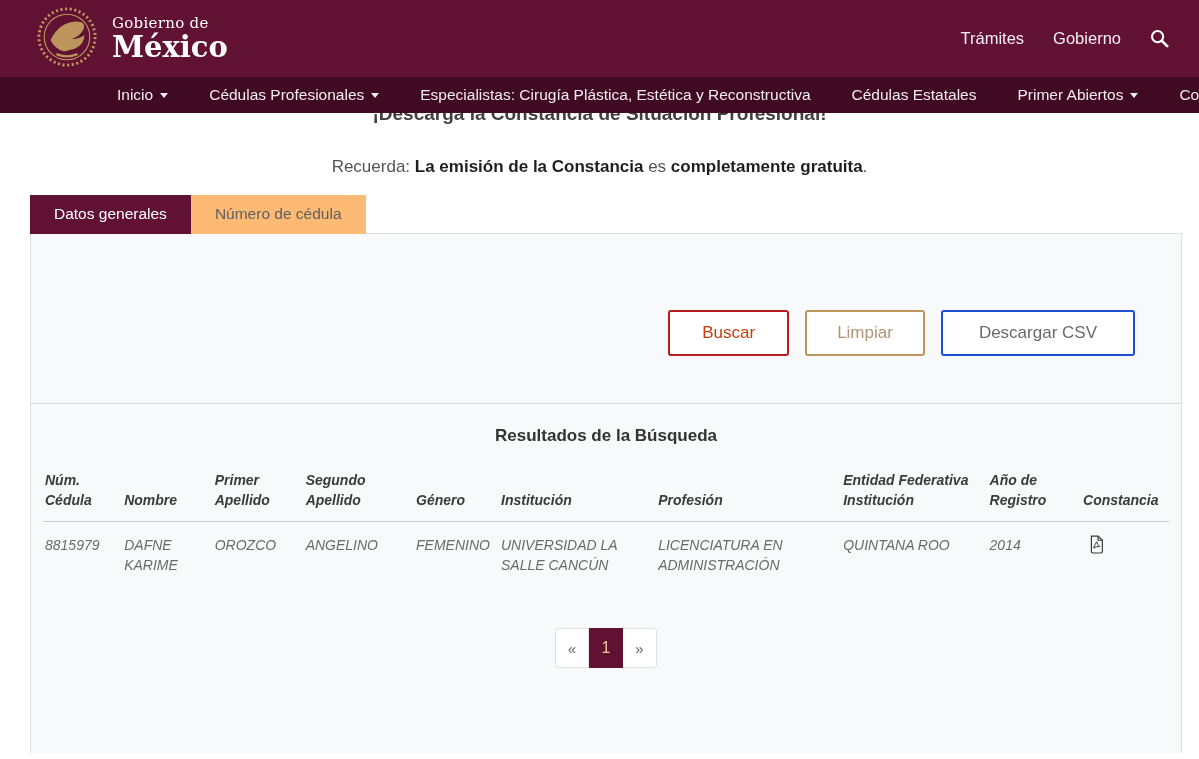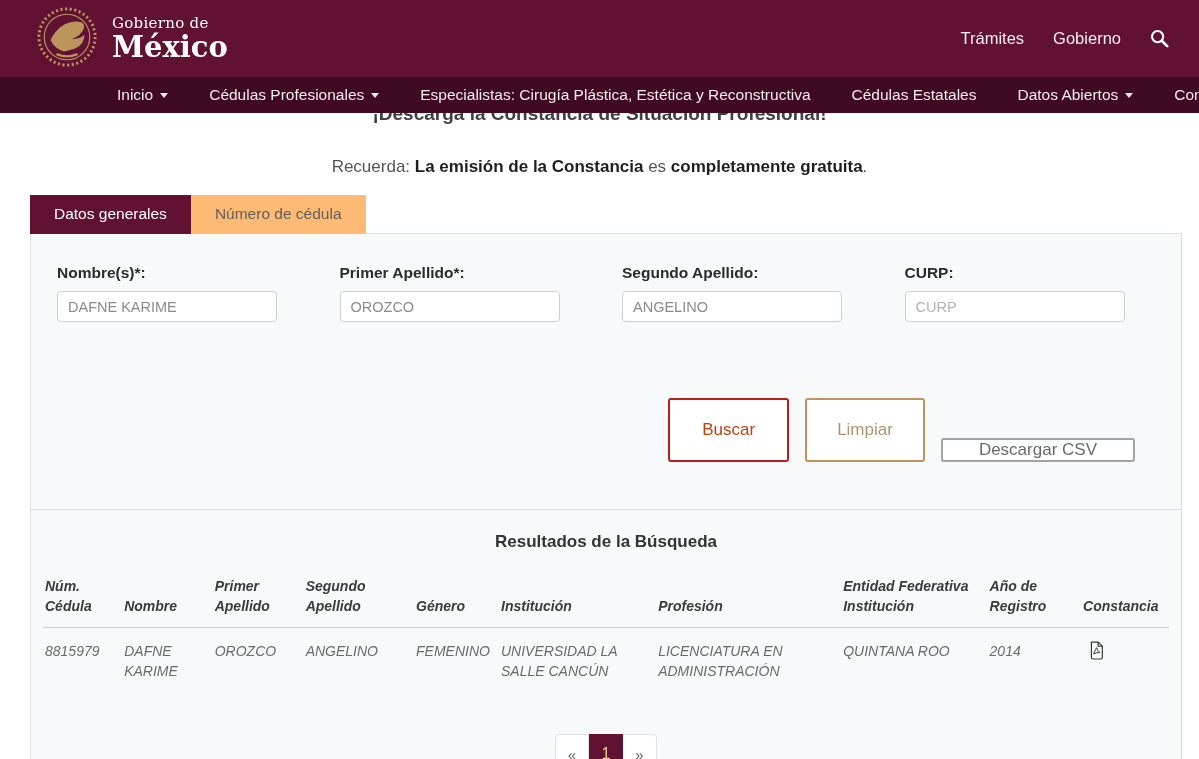--- a/index.html
+++ b/index.html
@@ -47,21 +47,21 @@
   .field input { width:88%; height:31px; border:1px solid #cfcfcf; border-radius:4px;
     background:#fff; padding:0 10px; font-size:14.5px; color:#8b8b8b;
     font-family:"Liberation Sans", sans-serif; }
   .field input::placeholder { color:#b3b3b3; }
 
   .btn-row { display:flex; justify-content:flex-end; gap:16px; margin:76px 46px 0 0; }
   .btn { background:#fff; font-size:17px; padding:11px 26px; border-radius:3px; cursor:pointer;
     font-family:"Liberation Sans", sans-serif; }
   .btn-primary { border:2px solid #b91c1c; color:#c2410c; padding:11px 32px; }
   .btn-gold { border:2px solid #bc955c; color:#b09570; padding:11px 30px; }
-  .btn-gray { border:2px solid #a3a3a3; color:#6a6a6a; padding:0 36px;margin-top:40px; }
+  .btn-gray { border:2px solid #1d4ed8; color:#6a6a6a; padding:11px 36px; }
 
   .divider { border:none; border-top:1px solid #d9d9d9; margin-top:47px; }
 
   .results-heading { text-align:center; font-size:17px; font-weight:bold; color:#333;
     margin-top:22px; }
 
   table.results { width:calc(100% - 24px); margin:10px 12px 0 12px; border-collapse:collapse;font-style:italic; }
   table.results th { font-size:14px; font-weight:bold; color:#3b3b3b; text-align:left;
     vertical-align:bottom; padding:14px 8px 10px 2px; line-height:1.45;
     border-bottom:1px solid #cfcfcf; }
@@ -117,58 +117,40 @@
     <span>Cédulas Profesionales</span>
     <i class="caret"></i>
   </span>
   <span class="nav-item">
     <span>Especialistas: Cirugía Plástica, Estética y Reconstructiva</span>
   </span>
   <span class="nav-item">
     <span>Cédulas Estatales</span>
   </span>
   <span class="nav-item">
-    <span>Datos Abiertos</span>
+    <span>Primer Abiertos</span>
     <i class="caret"></i>
   </span>
   <span class="nav-item">
     <span>Contacto</span>
   </span>
 </nav>
 
 <main>
   <h1 class="page-title">¡Descarga la Constancia de Situación Profesional!</h1>
 
   <p class="reminder"><span>Recuerda: </span><b>La emisión de la Constancia</b><span> es </span><b>completamente gratuita</b><span>.</span></p>
 
   <div class="tabs">
     <div class="tab active">Datos generales</div>
     <div class="tab inactive">Número de cédula</div>
   </div>
 
   <section class="panel">
 
-    <div class="form-grid">
-      <div class="field">
-        <div class="field-label">Nombre(s)*:</div>
-        <input type="text" value="DAFNE KARIME" style="">
-      </div>
-      <div class="field">
-        <div class="field-label">Primer Apellido*:</div>
-        <input type="text" value="OROZCO" style="">
-      </div>
-      <div class="field">
-        <div class="field-label">Segundo Apellido:</div>
-        <input type="text" value="ANGELINO" style="">
-      </div>
-      <div class="field">
-        <div class="field-label">CURP:</div>
-        <input type="text" placeholder="CURP" style="">
-      </div>
-    </div>
 
     <div class="btn-row">
       <button class="btn btn-primary">Buscar</button>
       <button class="btn btn-gold">Limpiar</button>
       <button class="btn btn-gray">Descargar CSV</button>
     </div>
 
     <hr class="divider">
 
     <h2 class="results-heading">Resultados de la Búsqueda</h2>

